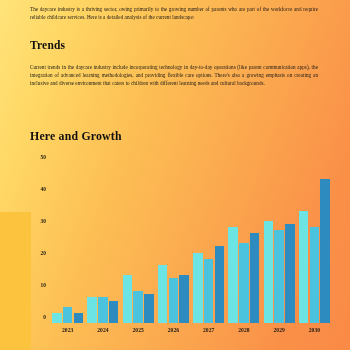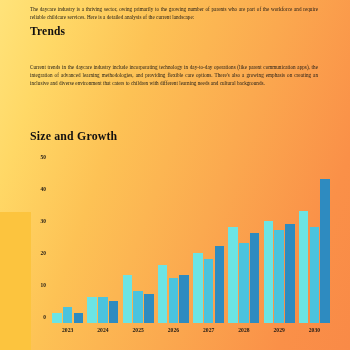--- a/index.html
+++ b/index.html
@@ -19,21 +19,21 @@
     font-size:5.1px;line-height:8.2px;color:#1d1a16;
     text-align:justify;letter-spacing:.05px;
   }
   #p1{top:5px;}
   #p2{top:63px;}
   .heading{
     position:absolute;left:30px;
     font-weight:bold;color:#121010;
     font-family:"Liberation Serif",serif;
   }
-  #h-trends{top:25px;font-size:11.5px;letter-spacing:.2px;}
+  #h-trends{top:39px;font-size:11.5px;letter-spacing:.2px;}
   #h-size{top:129px;font-size:11.8px;letter-spacing:.2px;}
 
   
   .chart{position:absolute;left:28px;top:158px;width:312px;height:182px;}
   .plot{position:absolute;left:22px;top:5px;right:8px;bottom:17px;}
   .ytick{
     position:absolute;right:100%;margin-right:4px;
     font-size:5.4px;font-weight:bold;color:#1c1714;
     transform:translateY(-50%);white-space:nowrap;
     font-family:"Liberation Serif",serif;
@@ -56,21 +56,21 @@
 <div class="amber-strip"></div>
 
 <div class="content">
 
   <div class="para" id="p1">The daycare industry is a thriving sector, owing primarily to the growing number of parents who are part of the workforce and require reliable childcare services. Here is a detailed analysis of the current landscape:</div>
 
   <div class="heading" id="h-trends">Trends</div>
 
   <div class="para" id="p2">Current trends in the daycare industry include incorporating technology in day-to-day operations (like parent communication apps), the integration of advanced learning methodologies, and providing flexible care options. There's also a growing emphasis on creating an inclusive and diverse environment that caters to children with different learning needs and cultural backgrounds.</div>
 
-  <div class="heading" id="h-size">Size and Growth</div>
+  <div class="heading" id="h-size">Here and Growth</div>
 
   <div class="chart">
     <div class="plot">
       <div id="yticks">
           <div class="ytick" style="bottom: 0%;">0</div>
           <div class="ytick" style="bottom: 20%;">10</div>
           <div class="ytick" style="bottom: 40%;">20</div>
           <div class="ytick" style="bottom: 60%;">30</div>
           <div class="ytick" style="bottom: 80%;">40</div>
           <div class="ytick" style="bottom: 100%;">50</div>

